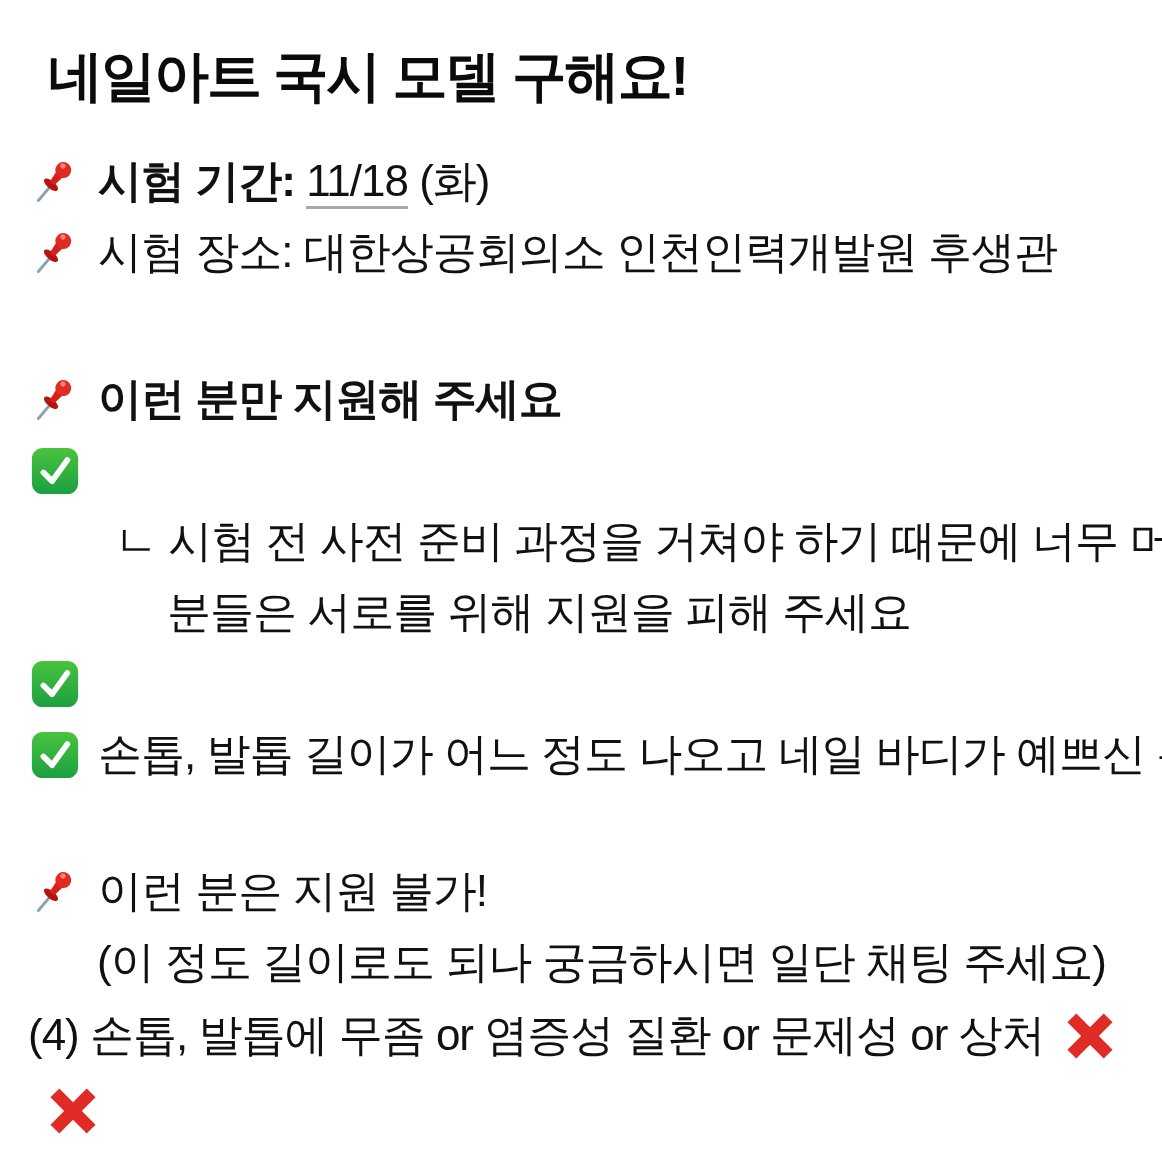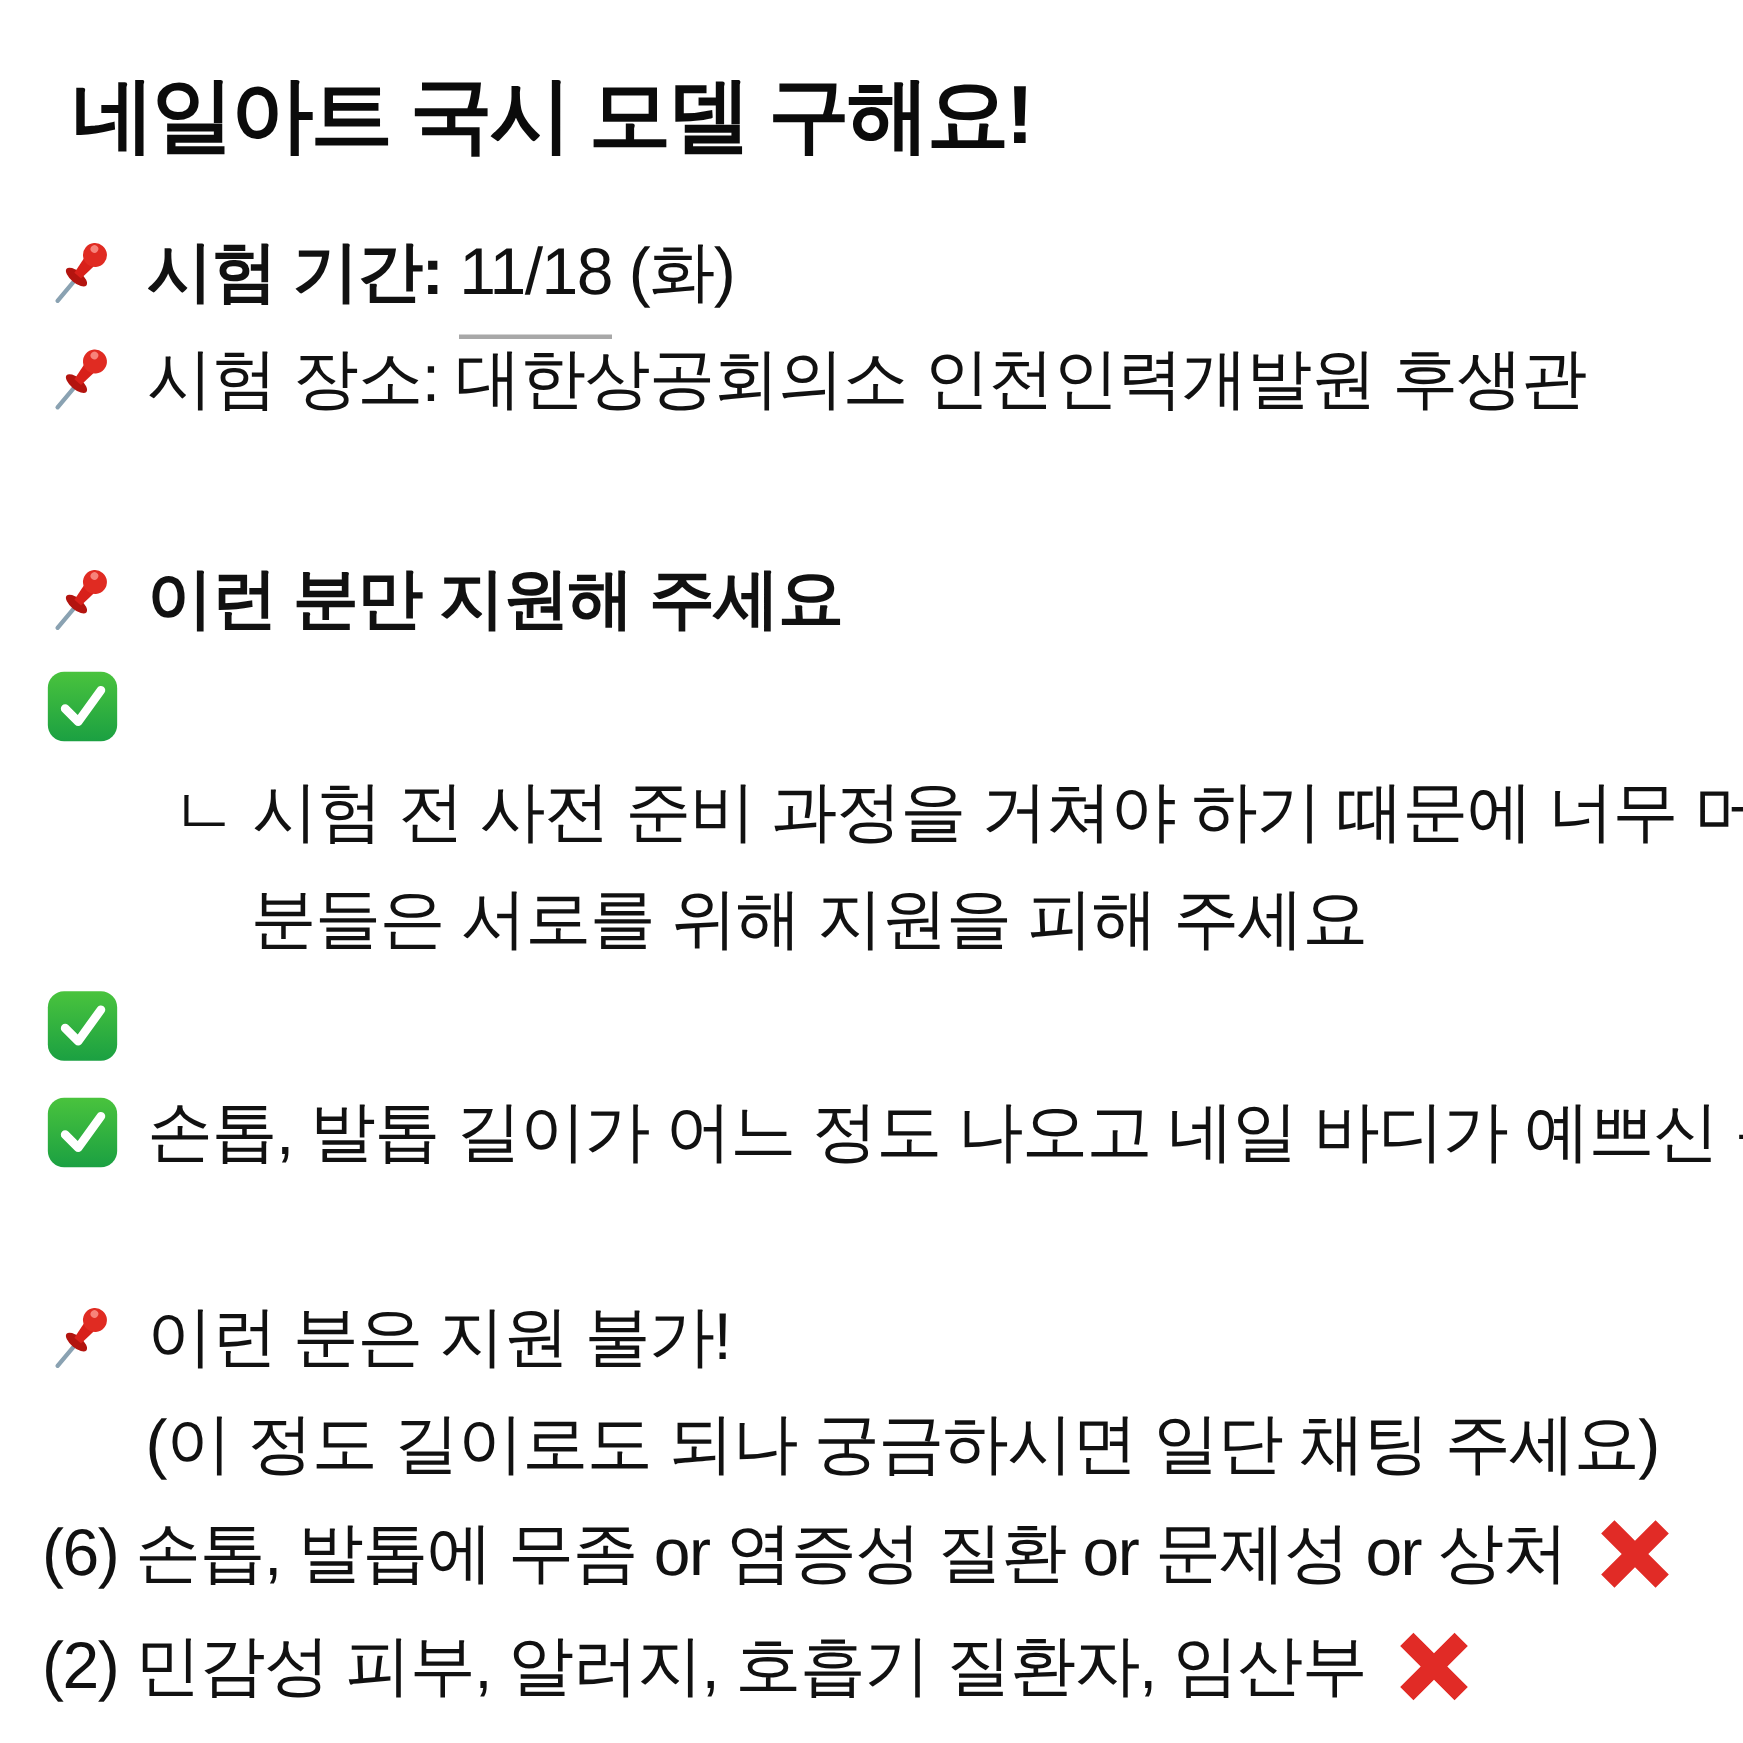--- a/index.html
+++ b/index.html
@@ -20,21 +20,21 @@
     height:71px;
     font-size:44px;letter-spacing:-1px;
     white-space:nowrap;
   }
   .icon-box{
     width:54px;min-width:54px;margin-right:16px;
     display:flex;align-items:center;justify-content:center;
   }
   .text{white-space:nowrap;}
   .bold{font-weight:700;}
-  .underline{border-bottom:3px solid #a8a8a8;padding-bottom:17px;}
+  .underline{border-bottom:3px solid #a8a8a8;padding-bottom:1px;}
   .gap-top-lg{margin-top:76px;}
   .gap-top-md{margin-top:66px;}
   .indent-1{padding-left:86px;}
   .indent-2{padding-left:139px;}
   .indent-3{padding-left:69px;}
   .restrict{height:75px;}
   .cross-box{margin-left:14px;display:flex;align-items:center;}
   svg{display:block;}
 </style>
 </head>
@@ -144,30 +144,29 @@
       </svg>
     </span>
     <span class="text">이런 분은 지원 불가!</span>
   </div>
 
   <div class="row indent-3">
     <span class="text">(이 정도 길이로도 되나 궁금하시면 일단 채팅 주세요)</span>
   </div>
 
   <div class="row restrict">
-    <span class="text">(6) 손톱, 발톱에 무좀 or 염증성 질환 or 문제성 or 상처</span>
+    <span class="text">(4) 손톱, 발톱에 무좀 or 염증성 질환 or 문제성 or 상처</span>
     <span class="cross-box">
       <svg viewBox="0 0 72 72" width="62" height="58" aria-hidden="true">
         <path d="M36 25 L53 8 L64 19 L47 36 L64 53 L53 64 L36 47 L19 64 L8 53 L25 36 L8 19 L19 8 Z" fill="#e12b26"></path>
       </svg>
     </span>
   </div>
 
   <div class="row restrict">
-    <span class="text">(2) 민감성 피부, 알러지, 호흡기 질환자, 임산부</span>
     <span class="cross-box">
       <svg viewBox="0 0 72 72" width="62" height="58" aria-hidden="true">
         <path d="M36 25 L53 8 L64 19 L47 36 L64 53 L53 64 L36 47 L19 64 L8 53 L25 36 L8 19 L19 8 Z" fill="#e12b26"></path>
       </svg>
     </span>
   </div>
 
 </div>
 
 </body></html>

